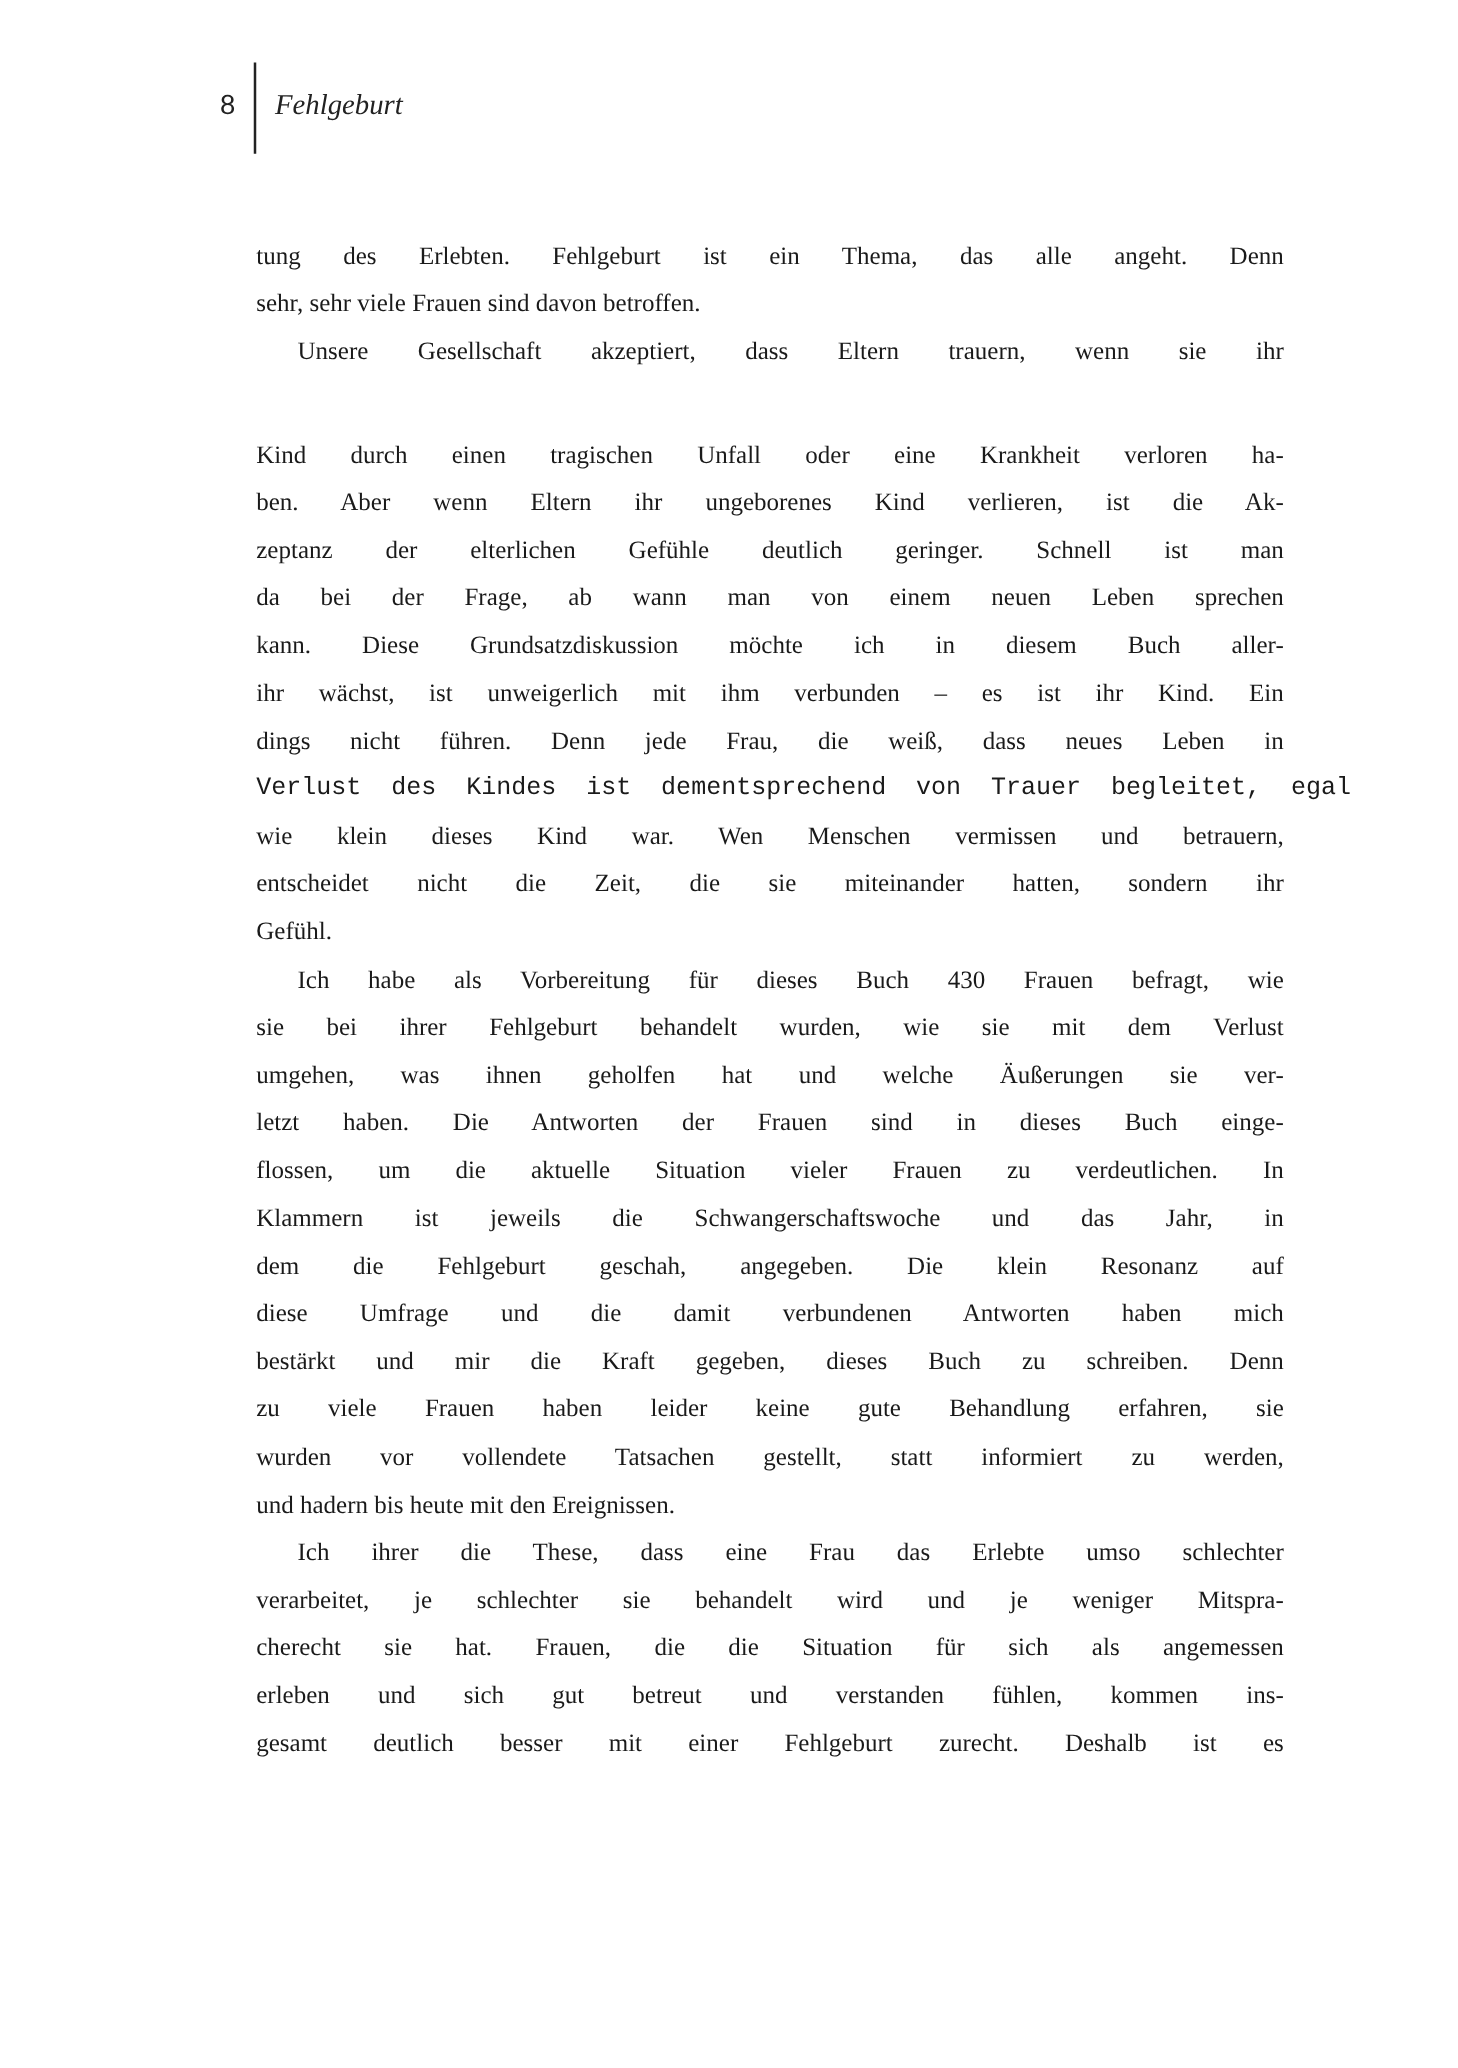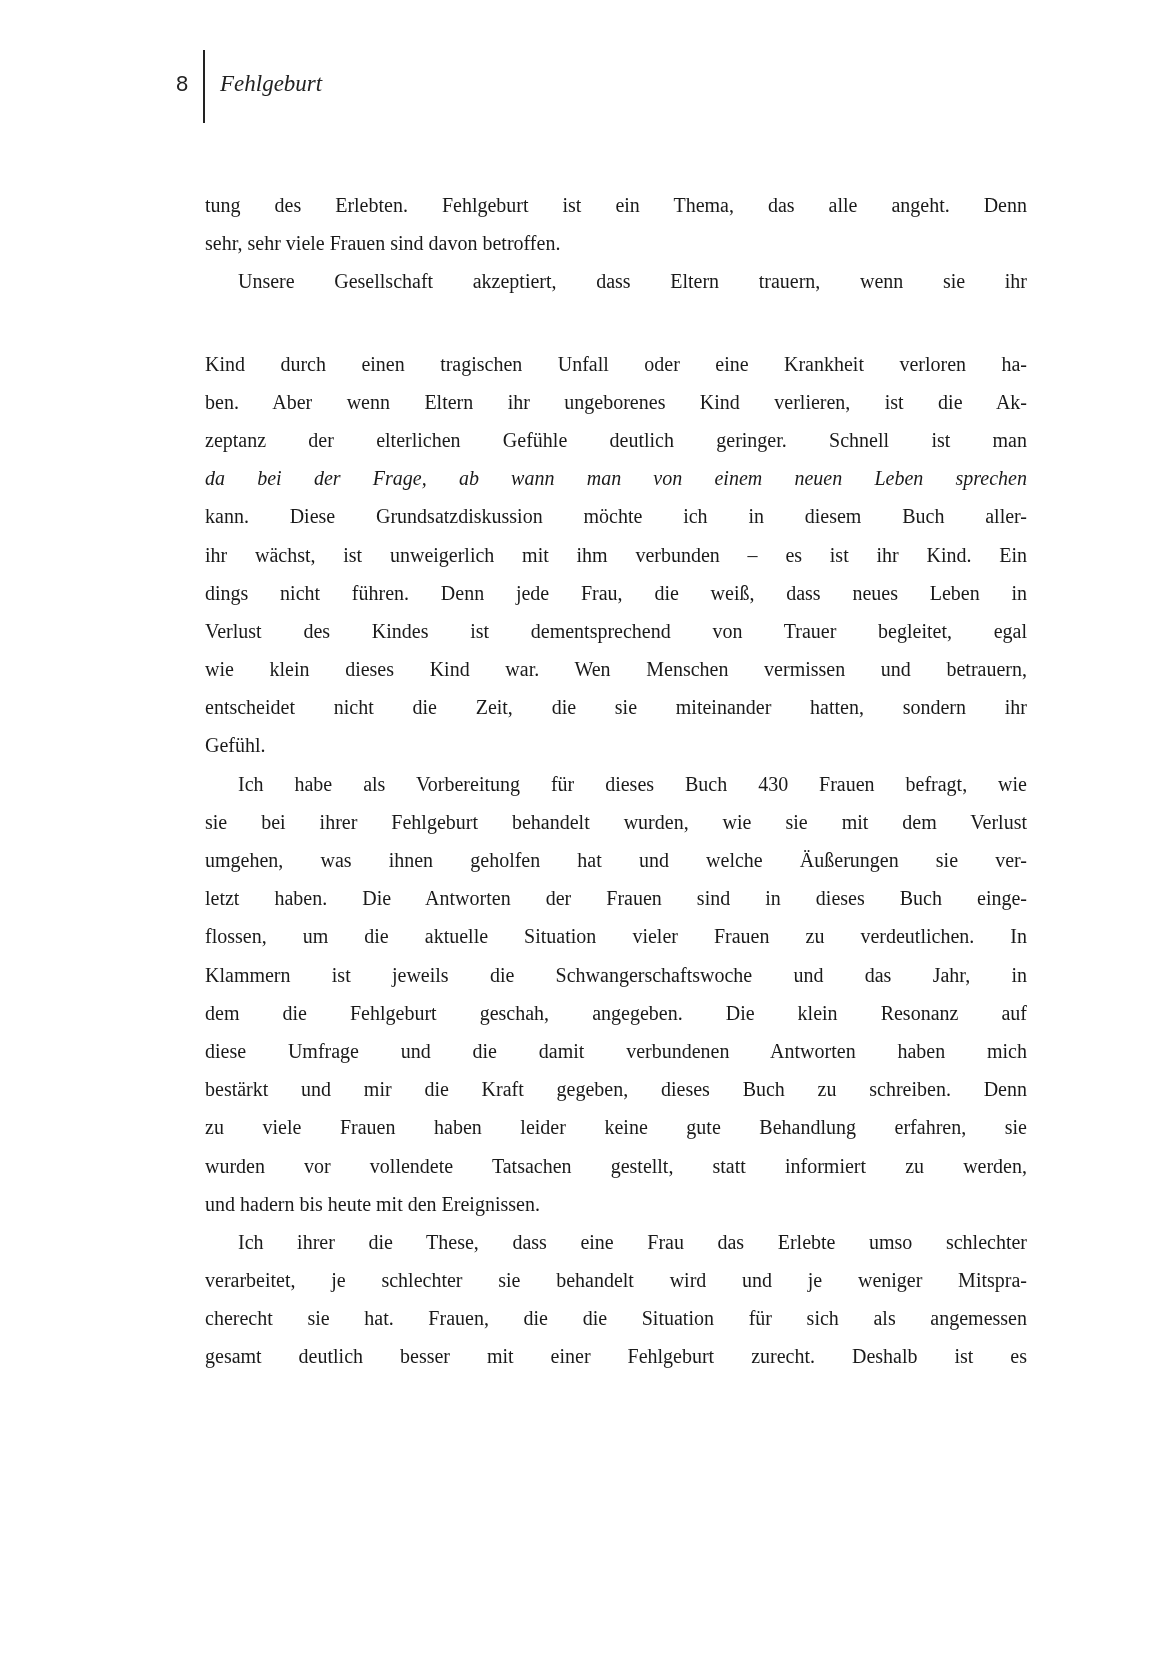--- a/index.html
+++ b/index.html
@@ -26,37 +26,38 @@
   <span class="chapter-title">Fehlgeburt</span>
 </div>
 
 <div class="body-text" id="body-text">
     <span class="line" style="white-space: nowrap; display: block; word-spacing: 9.0125px; text-align: left;">tung des Erlebten. Fehlgeburt ist ein Thema, das alle angeht. Denn</span>
     <span class="line last">sehr, sehr viele Frauen sind davon betroffen.</span>
     <span class="line indent" style="white-space: nowrap; display: block; word-spacing: 10.6211px; text-align: left;">Unsere Gesellschaft akzeptiert, dass Eltern trauern, wenn sie ihr</span>
     <span class="line" style="white-space: nowrap; display: block; word-spacing: 7.59201px; text-align: center; margin-top: 44px;">Kind durch einen tragischen Unfall oder eine Krankheit verloren ha-</span>
     <span class="line" style="white-space: nowrap; display: block; word-spacing: 9.65px; text-align: left;">ben. Aber wenn Eltern ihr ungeborenes Kind verlieren, ist die Ak-</span>
     <span class="line" style="white-space: nowrap; display: block; word-spacing: 12.7422px; text-align: left;">zeptanz der elterlichen Gefühle deutlich geringer. Schnell ist man</span>
-    <span class="line" style="white-space: nowrap; display: block; word-spacing: 9.89205px; text-align: left; font-style: italic;">da bei der Frage, ab wann man von einem neuen Leben sprechen</span>
+    <span class="line" style="white-space: nowrap; display: block; word-spacing: 9.89205px; text-align: left;">da bei der Frage, ab wann man von einem neuen Leben sprechen</span>
     <span class="line" style="white-space: nowrap; display: block; word-spacing: 10.6953px; text-align: left;">kann. Diese Grundsatzdiskussion möchte ich in diesem Buch aller-</span>
     <span class="line" style="white-space: nowrap; display: block; word-spacing: 5.61589px; text-align: left;">ihr wächst, ist unweigerlich mit ihm verbunden – es ist ihr Kind. Ein</span>
     <span class="line" style="white-space: nowrap; display: block; word-spacing: 8.77131px; text-align: left;">dings nicht führen. Denn jede Frau, die weiß, dass neues Leben in</span>
-    <span class="line" style="white-space: nowrap; display: block; word-spacing: 11.9629px; text-align: right;">Verlust des Kindes ist dementsprechend von Trauer begleitet, egal</span>
+    <span class="line" style="white-space: nowrap; display: block; word-spacing: 11.9629px; text-align: right; font-family: Liberation Mono, monospace;">Verlust des Kindes ist dementsprechend von Trauer begleitet, egal</span>
     <span class="line" style="white-space: nowrap; display: block; word-spacing: 7.88368px; text-align: left;">wie klein dieses Kind war. Wen Menschen vermissen und betrauern,</span>
     <span class="line" style="white-space: nowrap; display: block; word-spacing: 12.1684px; text-align: left;">entscheidet nicht die Zeit, die sie miteinander hatten, sondern ihr</span>
     <span class="line last">Gefühl.</span>
     <span class="line indent" style="white-space: nowrap; display: block; word-spacing: 6.07188px; text-align: left;">Ich habe als Vorbereitung für dieses Buch 430 Frauen befragt, wie</span>
     <span class="line" style="white-space: nowrap; display: block; word-spacing: 9.01094px; text-align: left;">sie bei ihrer Fehlgeburt behandelt wurden, wie sie mit dem Verlust</span>
     <span class="line" style="white-space: nowrap; display: block; word-spacing: 9.93924px; text-align: left;">umgehen, was ihnen geholfen hat und welche Äußerungen sie ver-</span>
     <span class="line" style="white-space: nowrap; display: block; word-spacing: 10.4891px; text-align: left;">letzt haben. Die Antworten der Frauen sind in dieses Buch einge-</span>
     <span class="line" style="white-space: nowrap; display: block; word-spacing: 8.43229px; text-align: left;">flossen, um die aktuelle Situation vieler Frauen zu verdeutlichen. In</span>
     <span class="line" style="white-space: nowrap; display: block; word-spacing: 11.3398px; text-align: left;">Klammern ist jeweils die Schwangerschaftswoche und das Jahr, in</span>
     <span class="line" style="white-space: nowrap; display: block; word-spacing: 12.4531px; text-align: left;">dem die Fehlgeburt geschah, angegeben. Die klein Resonanz auf</span>
     <span class="line" style="white-space: nowrap; display: block; word-spacing: 12.0645px; text-align: left;">diese Umfrage und die damit verbundenen Antworten haben mich</span>
     <span class="line" style="white-space: nowrap; display: block; word-spacing: 7.3625px; text-align: left;">bestärkt und mir die Kraft gegeben, dieses Buch zu schreiben. Denn</span>
     <span class="line" style="white-space: nowrap; display: block; word-spacing: 11.9201px; text-align: left;">zu viele Frauen haben leider keine gute Behandlung erfahren, sie</span>
     <span class="line" style="white-space: nowrap; display: block; word-spacing: 8.36133px; text-align: left;">wurden vor vollendete Tatsachen gestellt, statt informiert zu werden,</span>
     <span class="line last">und hadern bis heute mit den Ereignissen.</span>
     <span class="line indent" style="white-space: nowrap; display: block; word-spacing: 9.07969px; text-align: left;">Ich ihrer die These, dass eine Frau das Erlebte umso schlechter</span>
     <span class="line" style="white-space: nowrap; display: block; word-spacing: 8.01562px; text-align: left;">verarbeitet, je schlechter sie behandelt wird und je weniger Mitspra-</span>
     <span class="line" style="white-space: nowrap; display: block; word-spacing: 9.95781px; text-align: left;">cherecht sie hat. Frauen, die die Situation für sich als angemessen</span>
+    <span class="line" style="white-space: nowrap; display: block; word-spacing: 11.9097px; text-align: left;">erleben und sich gut betreut und verstanden fühlen, kommen ins-</span>
     <span class="line" style="white-space: nowrap; display: block; word-spacing: 9.70486px; text-align: left;">gesamt deutlich besser mit einer Fehlgeburt zurecht. Deshalb ist es</span>
   </div>
 
 </body></html>

